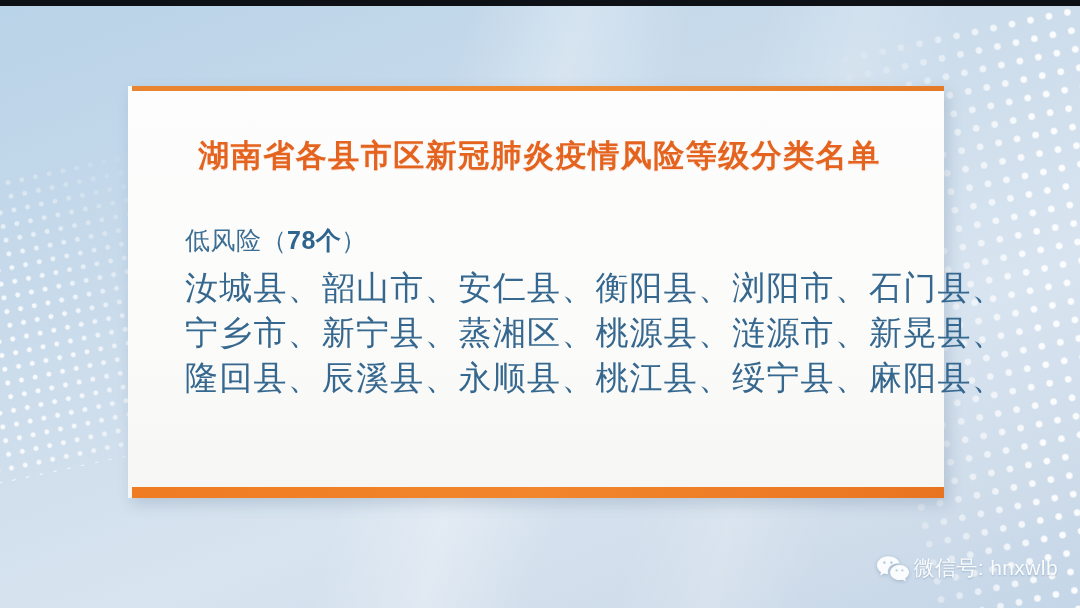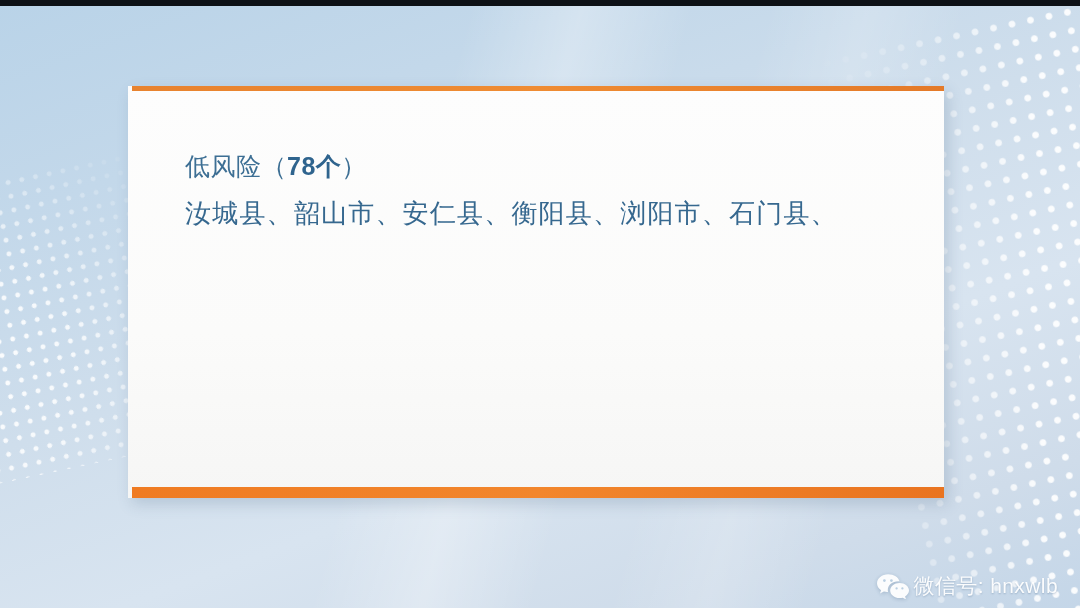--- a/index.html
+++ b/index.html
@@ -103,47 +103,47 @@
     font-size: 31px;
     font-weight: bold;
     letter-spacing: 1.5px;
     text-align: center;
     padding-right: 10px;
     margin-top: 14px;
     text-shadow: 0 1px 1px rgba(228,100,31,0.18);
   }
 
   #section-heading {
-    margin-top: 29px;
+    margin-top: 47px;
     font-size: 25px;
     color: #3d6f94;
     letter-spacing: 0.5px;
     white-space: nowrap;
   }
   #section-heading .count {
     font-weight: bold;
     color: #2f648e;
   }
 
   .region-rows {
     margin-top: 8px;
   }
   .region-row {
-    font-size: 26px;
+    font-size: 33px;
     color: #36688f;
     letter-spacing: 1.2px;
     line-height: 45px;
     white-space: nowrap;
   }
 
   
   #watermark {
     position: absolute;
     right: 22px;
-    bottom: 8px;
+    bottom: 26px;
     display: flex;
     align-items: center;
     gap: 4px;
     z-index: 30;
     opacity: 0.93;
   }
   #watermark .wm-text {
     color: #ffffff;
     font-size: 21px;
     letter-spacing: 0.4px;
@@ -160,27 +160,30 @@
   <div class="dots dots-right"></div>
   <div class="dots dots-left"></div>
   <div class="sheen"></div>
   <div class="top-letterbox"></div>
 
   <div id="card">
     <div class="card-rule-top"></div>
 
     <div class="card-inner">
 
+      <div id="card-title">湖南省各县市区新冠肺炎疫情风险等级分类名单</div>
 
       <div id="section-heading">
         <span>低风险（</span><span class="count">78个</span><span>）</span>
       </div>
 
       <div class="region-rows">
         <div class="region-row">汝城县、韶山市、安仁县、衡阳县、浏阳市、石门县、</div>
+        <div class="region-row">宁乡市、新宁县、蒸湘区、桃源县、涟源市、新晃县、</div>
+        <div class="region-row">隆回县、辰溪县、永顺县、桃江县、绥宁县、麻阳县、</div>
       </div>
 
     </div>
 
     <div class="card-rule-bottom"></div>
   </div>
 
   <div id="watermark">
     <span>
       <svg width="34" height="26" viewBox="0 0 34 26" aria-hidden="true">

